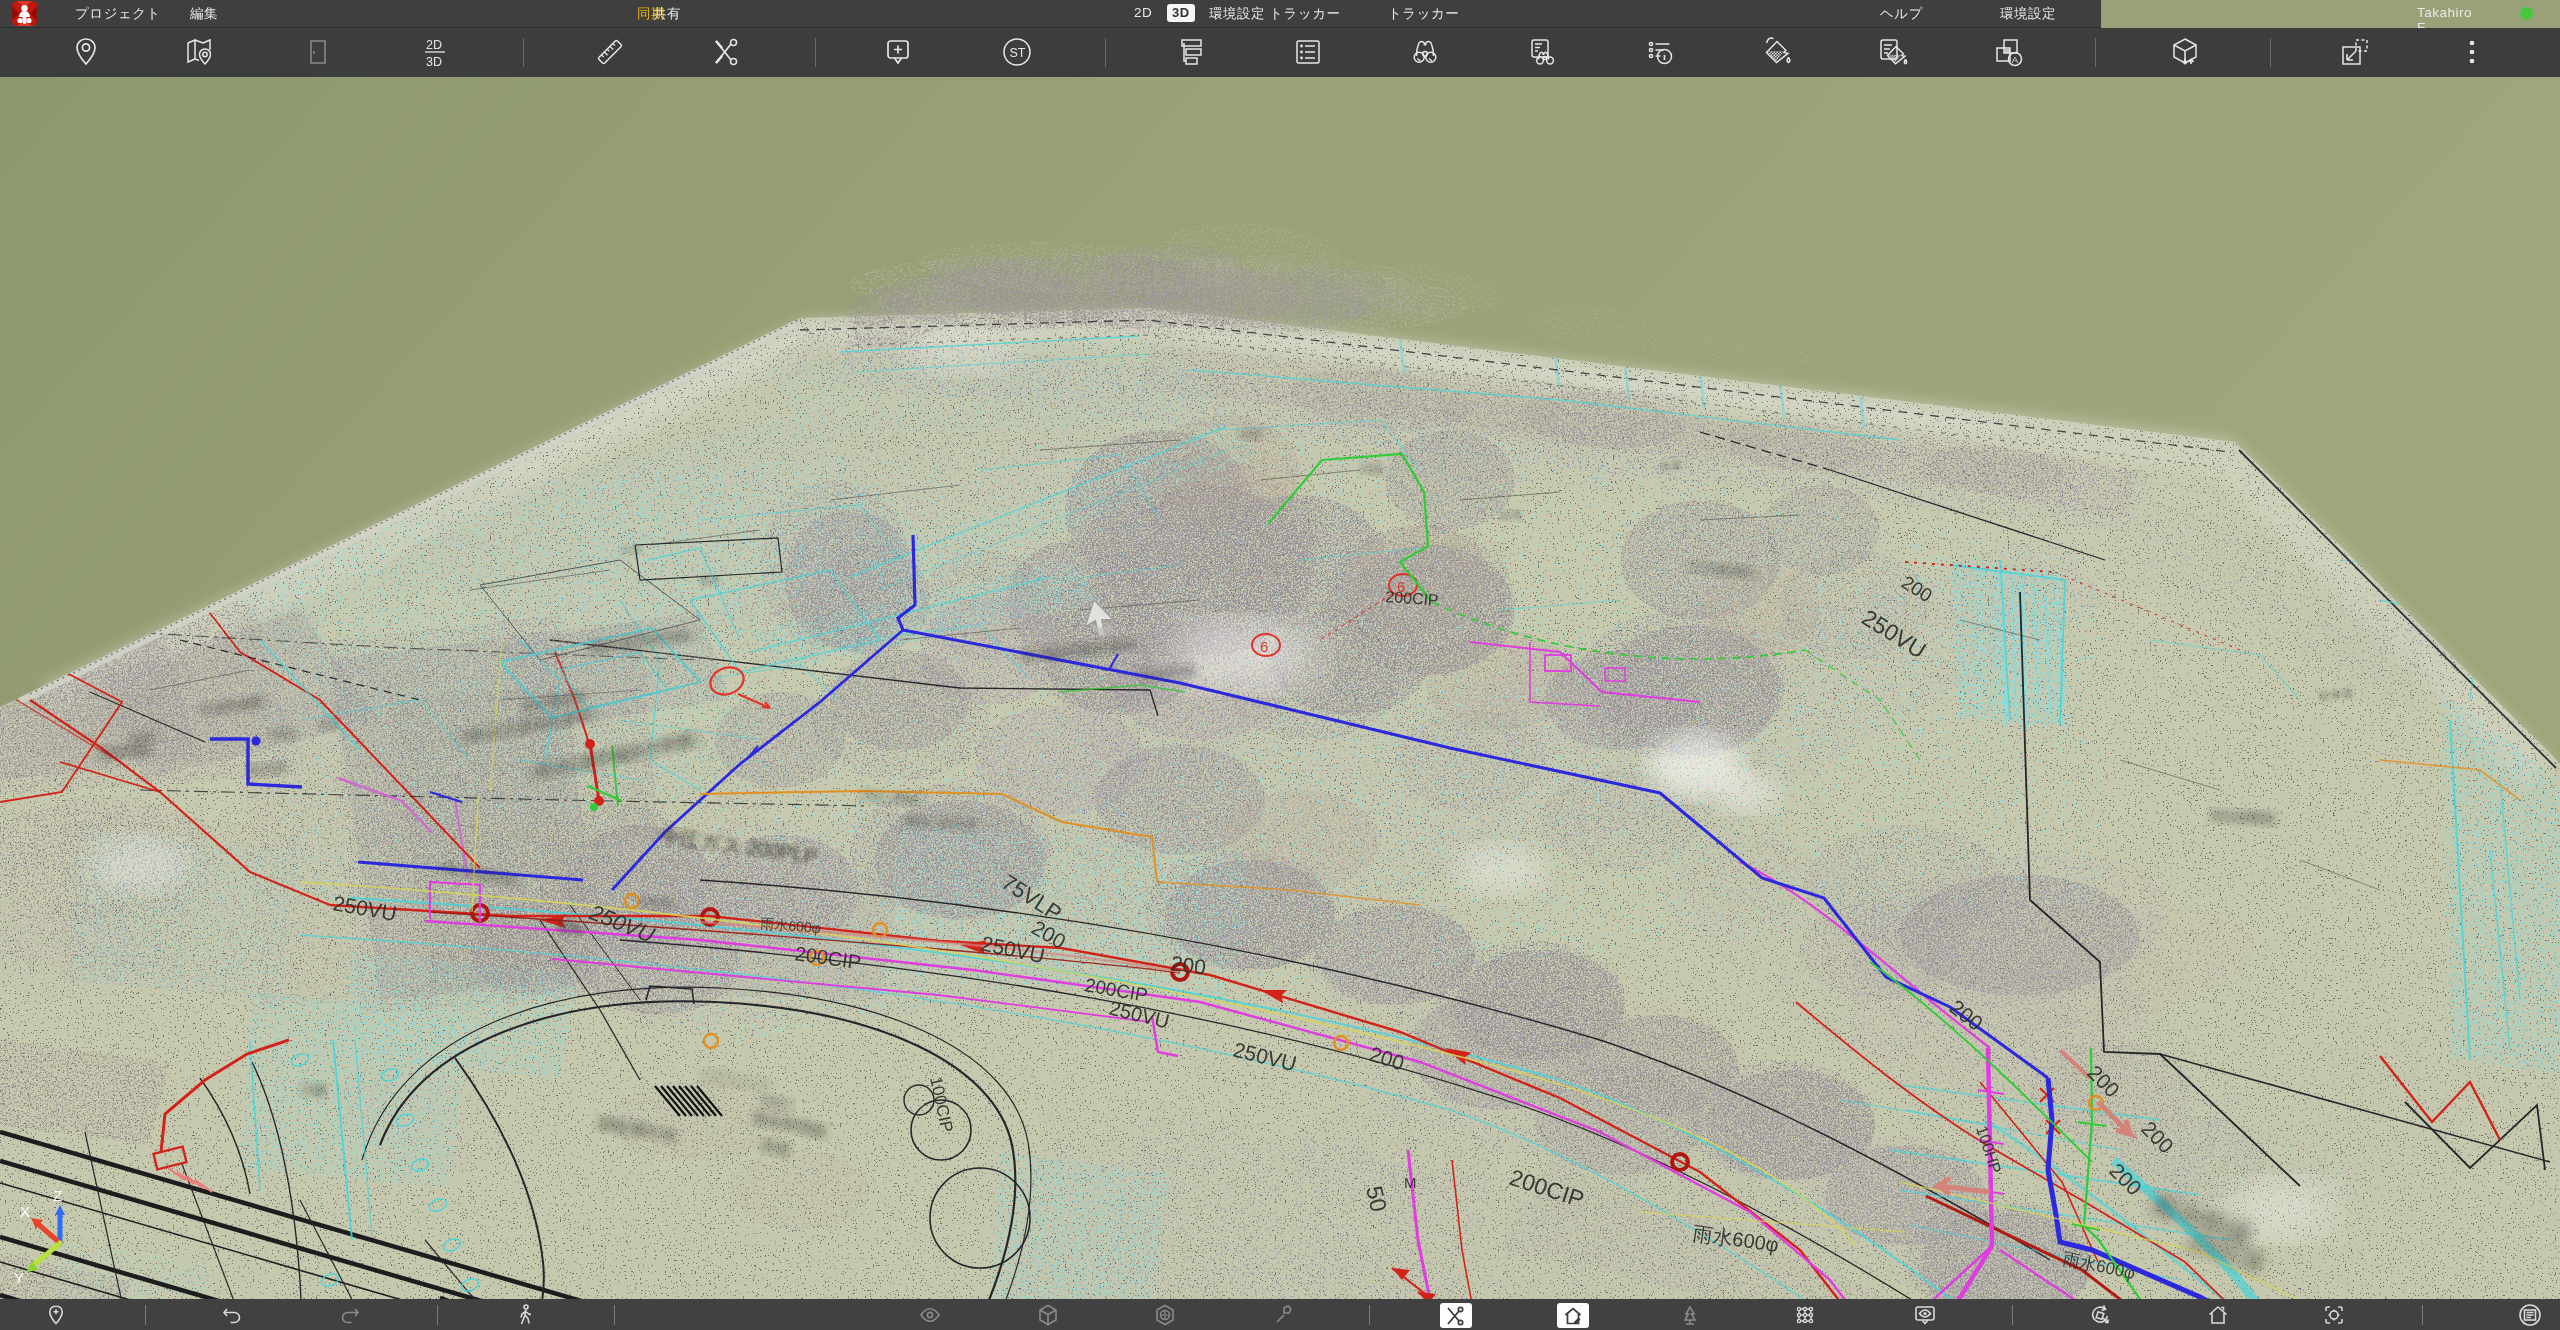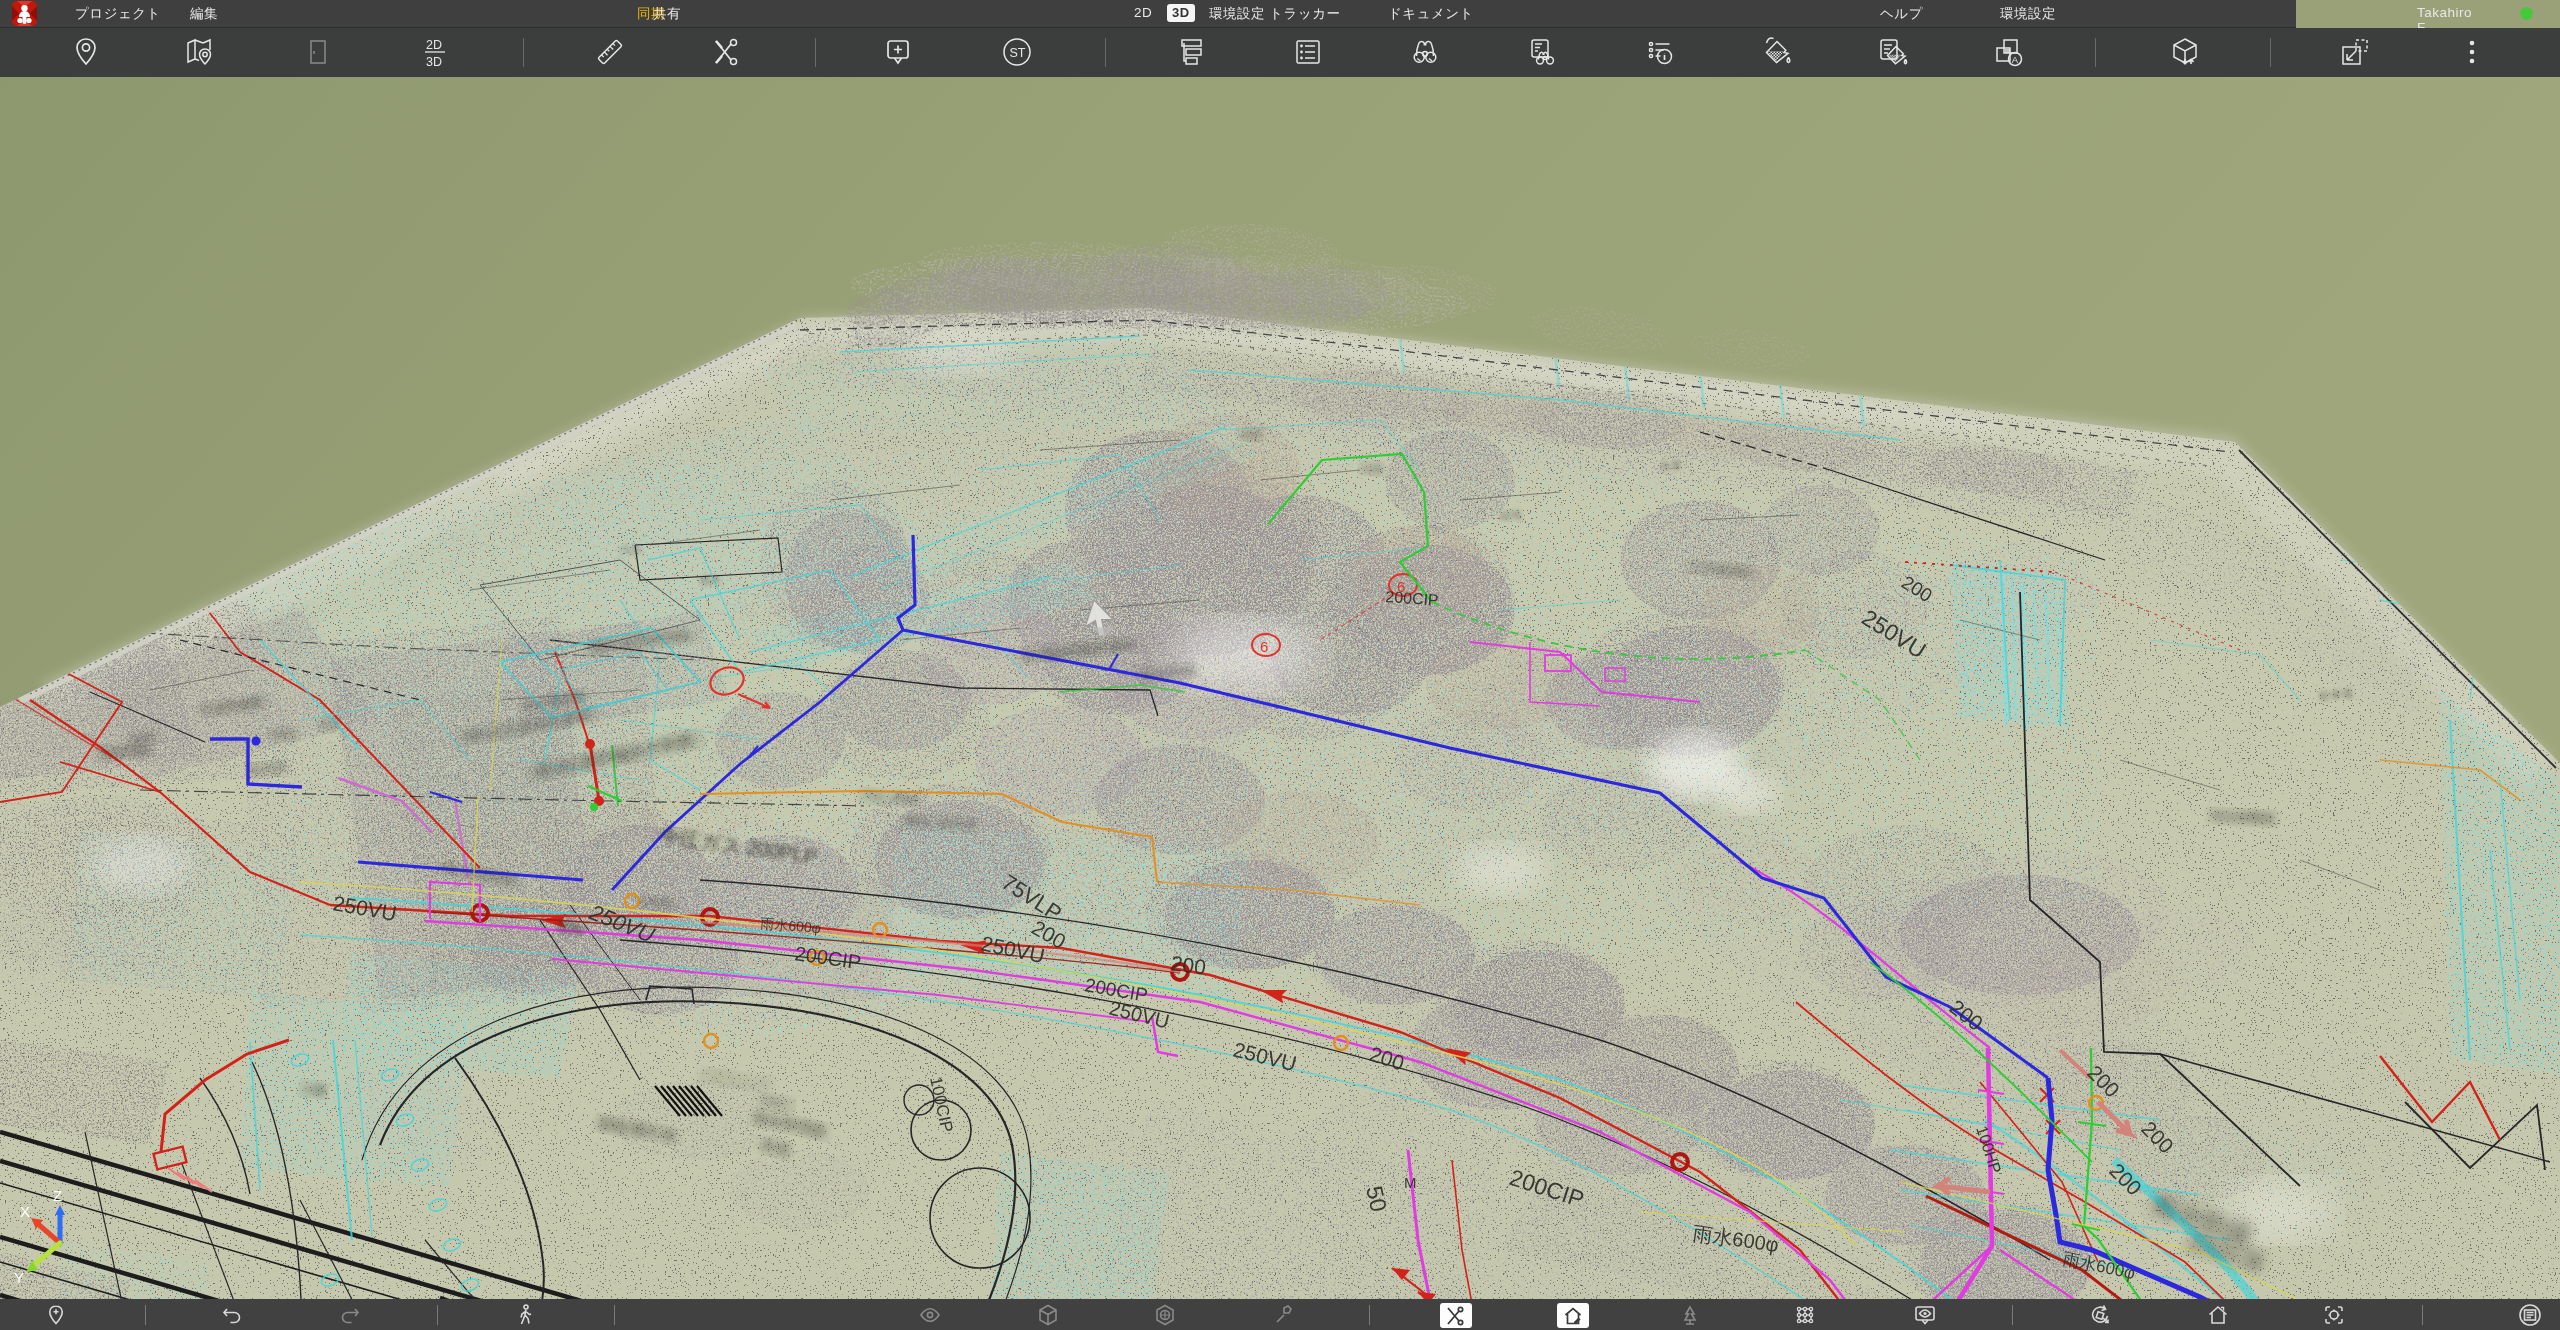--- a/index.html
+++ b/index.html
@@ -1,15 +1,15 @@
 <!DOCTYPE html>
 <html><head><meta charset="utf-8"><style>
 * { margin:0; padding:0; box-sizing:border-box; }
 html,body { width:2560px; height:1330px; overflow:hidden; background:#9aa178; font-family:"Liberation Sans",sans-serif; }
-#menubar { position:absolute; left:0; top:0; width:2296px; height:28px; background:#403f3f; border-bottom:1px solid #2e2e2e; z-index:30; }
+#menubar { position:absolute; left:0; top:0; width:2101px; height:28px; background:#403f3f; border-bottom:1px solid #2e2e2e; z-index:30; }
 #menubar span { position:absolute; top:5px; font-size:13.5px; color:#e8e8e8; letter-spacing:0.5px; }
 #toolbar { position:absolute; left:0; top:28px; width:2560px; height:49px; background:#3c3d3d; z-index:30; }
 .ic { position:absolute; }
 .sep { position:absolute; top:10px; width:1px; height:29px; background:#6a6a6a; }
 #view { position:absolute; left:0; top:77px; width:2560px; height:1222px; z-index:1; }
 #bottombar { position:absolute; left:0; top:1299px; width:2560px; height:31px; background:#414141; z-index:30; }
 .bsep { position:absolute; top:6px; width:1px; height:20px; background:#7a7a7a; }
 #logo { position:absolute; left:12px; top:1px; width:25px; height:25px; border-radius:5px; background:#c2170d; }
 </style></head>
 <body>
@@ -24,21 +24,21 @@
         <circle cx="8" cy="19.5" r="2.6" fill="#fff"></circle>
         <circle cx="17" cy="19.5" r="2.6" fill="#fff"></circle>
       </svg></div>
  <span style="left:75px">プロジェクト</span>
  <span style="left:190px">編集</span>
  <span style="left:637px;color:#eab308">同期</span>
  <span style="left:653px">共有</span>
  <span style="left:1134px">2D</span>
  <span style="left:1167px;top:4px;background:#f5f5f5;color:#333;padding:1px 5px 2px;border-radius:3px;font-weight:bold;font-size:13px">3D</span>
  <span style="left:1209px">環境設定 トラッカー</span>
- <span style="left:1388px">ドキュメント</span>
+ <span style="left:1388px">トラッカー</span>
  <span style="left:2000px">環境設定</span>
  <span style="left:1880px">ヘルプ</span>
  <span style="left:2417px">Takahiro F</span>
  <span style="left:2520px;top:7px;width:13px;height:13px;border-radius:50%;background:#46c83c"></span>
 </div>
 <div id="toolbar">
     <svg class="ic" style="left:69px;top:7px;opacity:1" width="34" height="34" viewBox="0 0 34 34">
       <path d="M17 4 C11.5 4 8 8 8 12.5 C8 19 17 29 17 29 C17 29 26 19 26 12.5 C26 8 22.5 4 17 4 Z" fill="none" stroke="#e6e6e6" stroke-width="1.7"></path>
       <circle cx="17" cy="12.5" r="3.6" fill="none" stroke="#e6e6e6" stroke-width="1.7"></circle>
     </svg>

